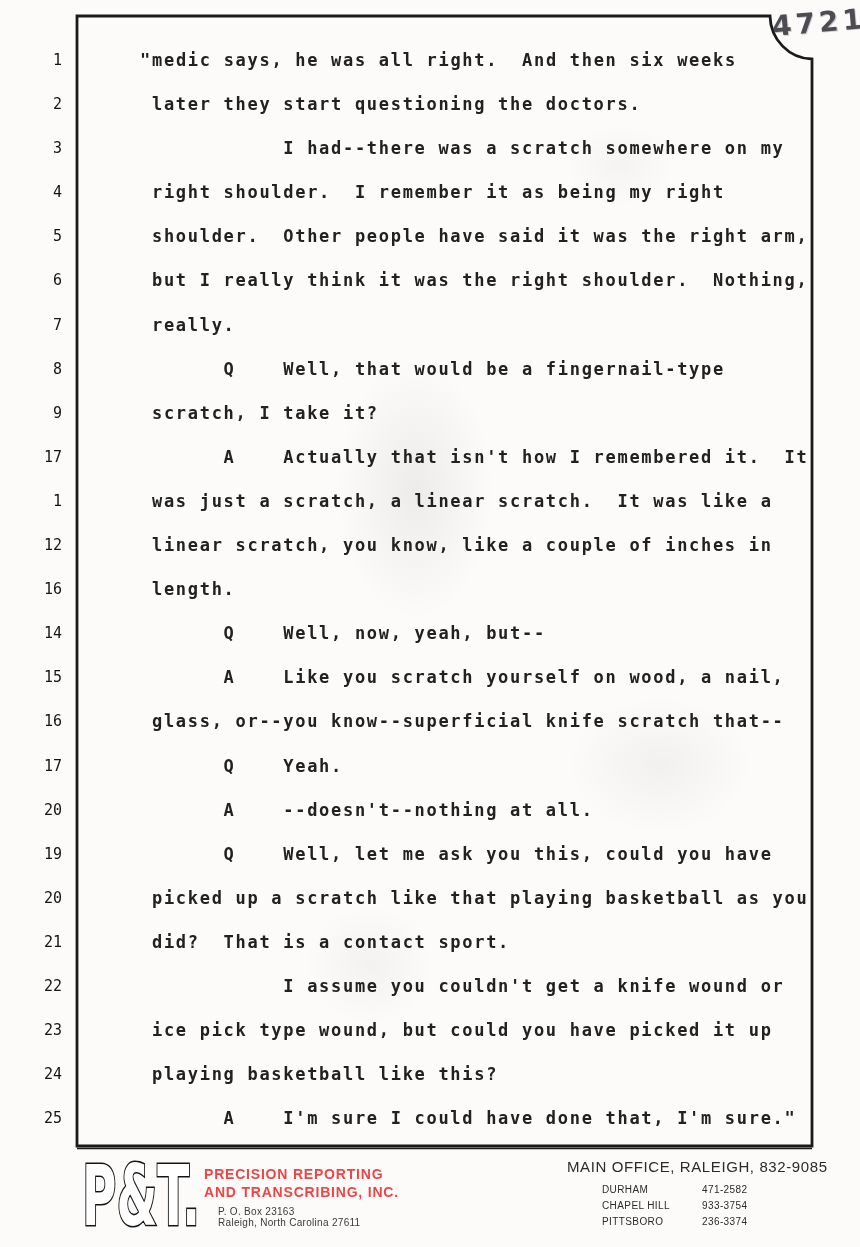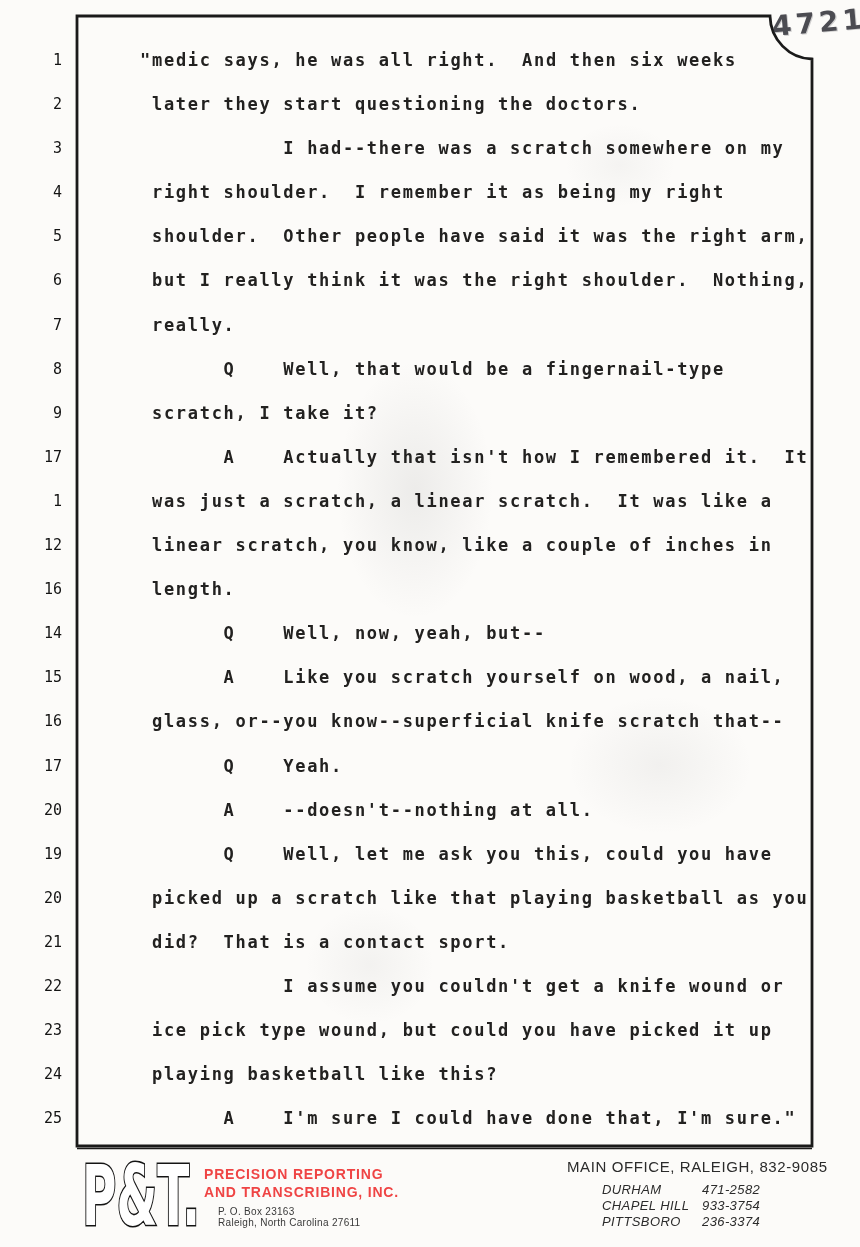--- a/index.html
+++ b/index.html
@@ -63,21 +63,21 @@
     position:absolute;left:218px;top:60px;
     font-family:"Liberation Sans", sans-serif;
     font-size:10px;letter-spacing:0.3px;line-height:11px;color:#3a3a3a;
   }
   .offices{
     position:absolute;left:567px;top:12px;
     font-family:"Liberation Sans", sans-serif;color:#2b2b2b;
   }
   .main-office{font-size:15px;letter-spacing:0.6px;}
   .branches{margin:7px 0 0 35px;}
-  .branch-row{display:flex;font-size:13px;line-height:16px;letter-spacing:0.4px;font-style:italic;}
+  .branch-row{display:flex;font-size:10px;line-height:16px;letter-spacing:0.4px;}
   .branch-row .city{width:100px;}
 </style>
 </head>
 <body>
 
 <div class="page">
 
   <svg class="frame" width="860" height="1247" viewBox="0 0 860 1247">
     <path d="M 77 16 H 770 A 43 44 0 0 0 812 59 V 1146 H 77 Z" fill="none" stroke="#1a1a1a" stroke-width="2.8"></path>
     <line x1="77" y1="1148.5" x2="812" y2="1148.5" stroke="#1a1a1a" stroke-width="1.6"></line>

